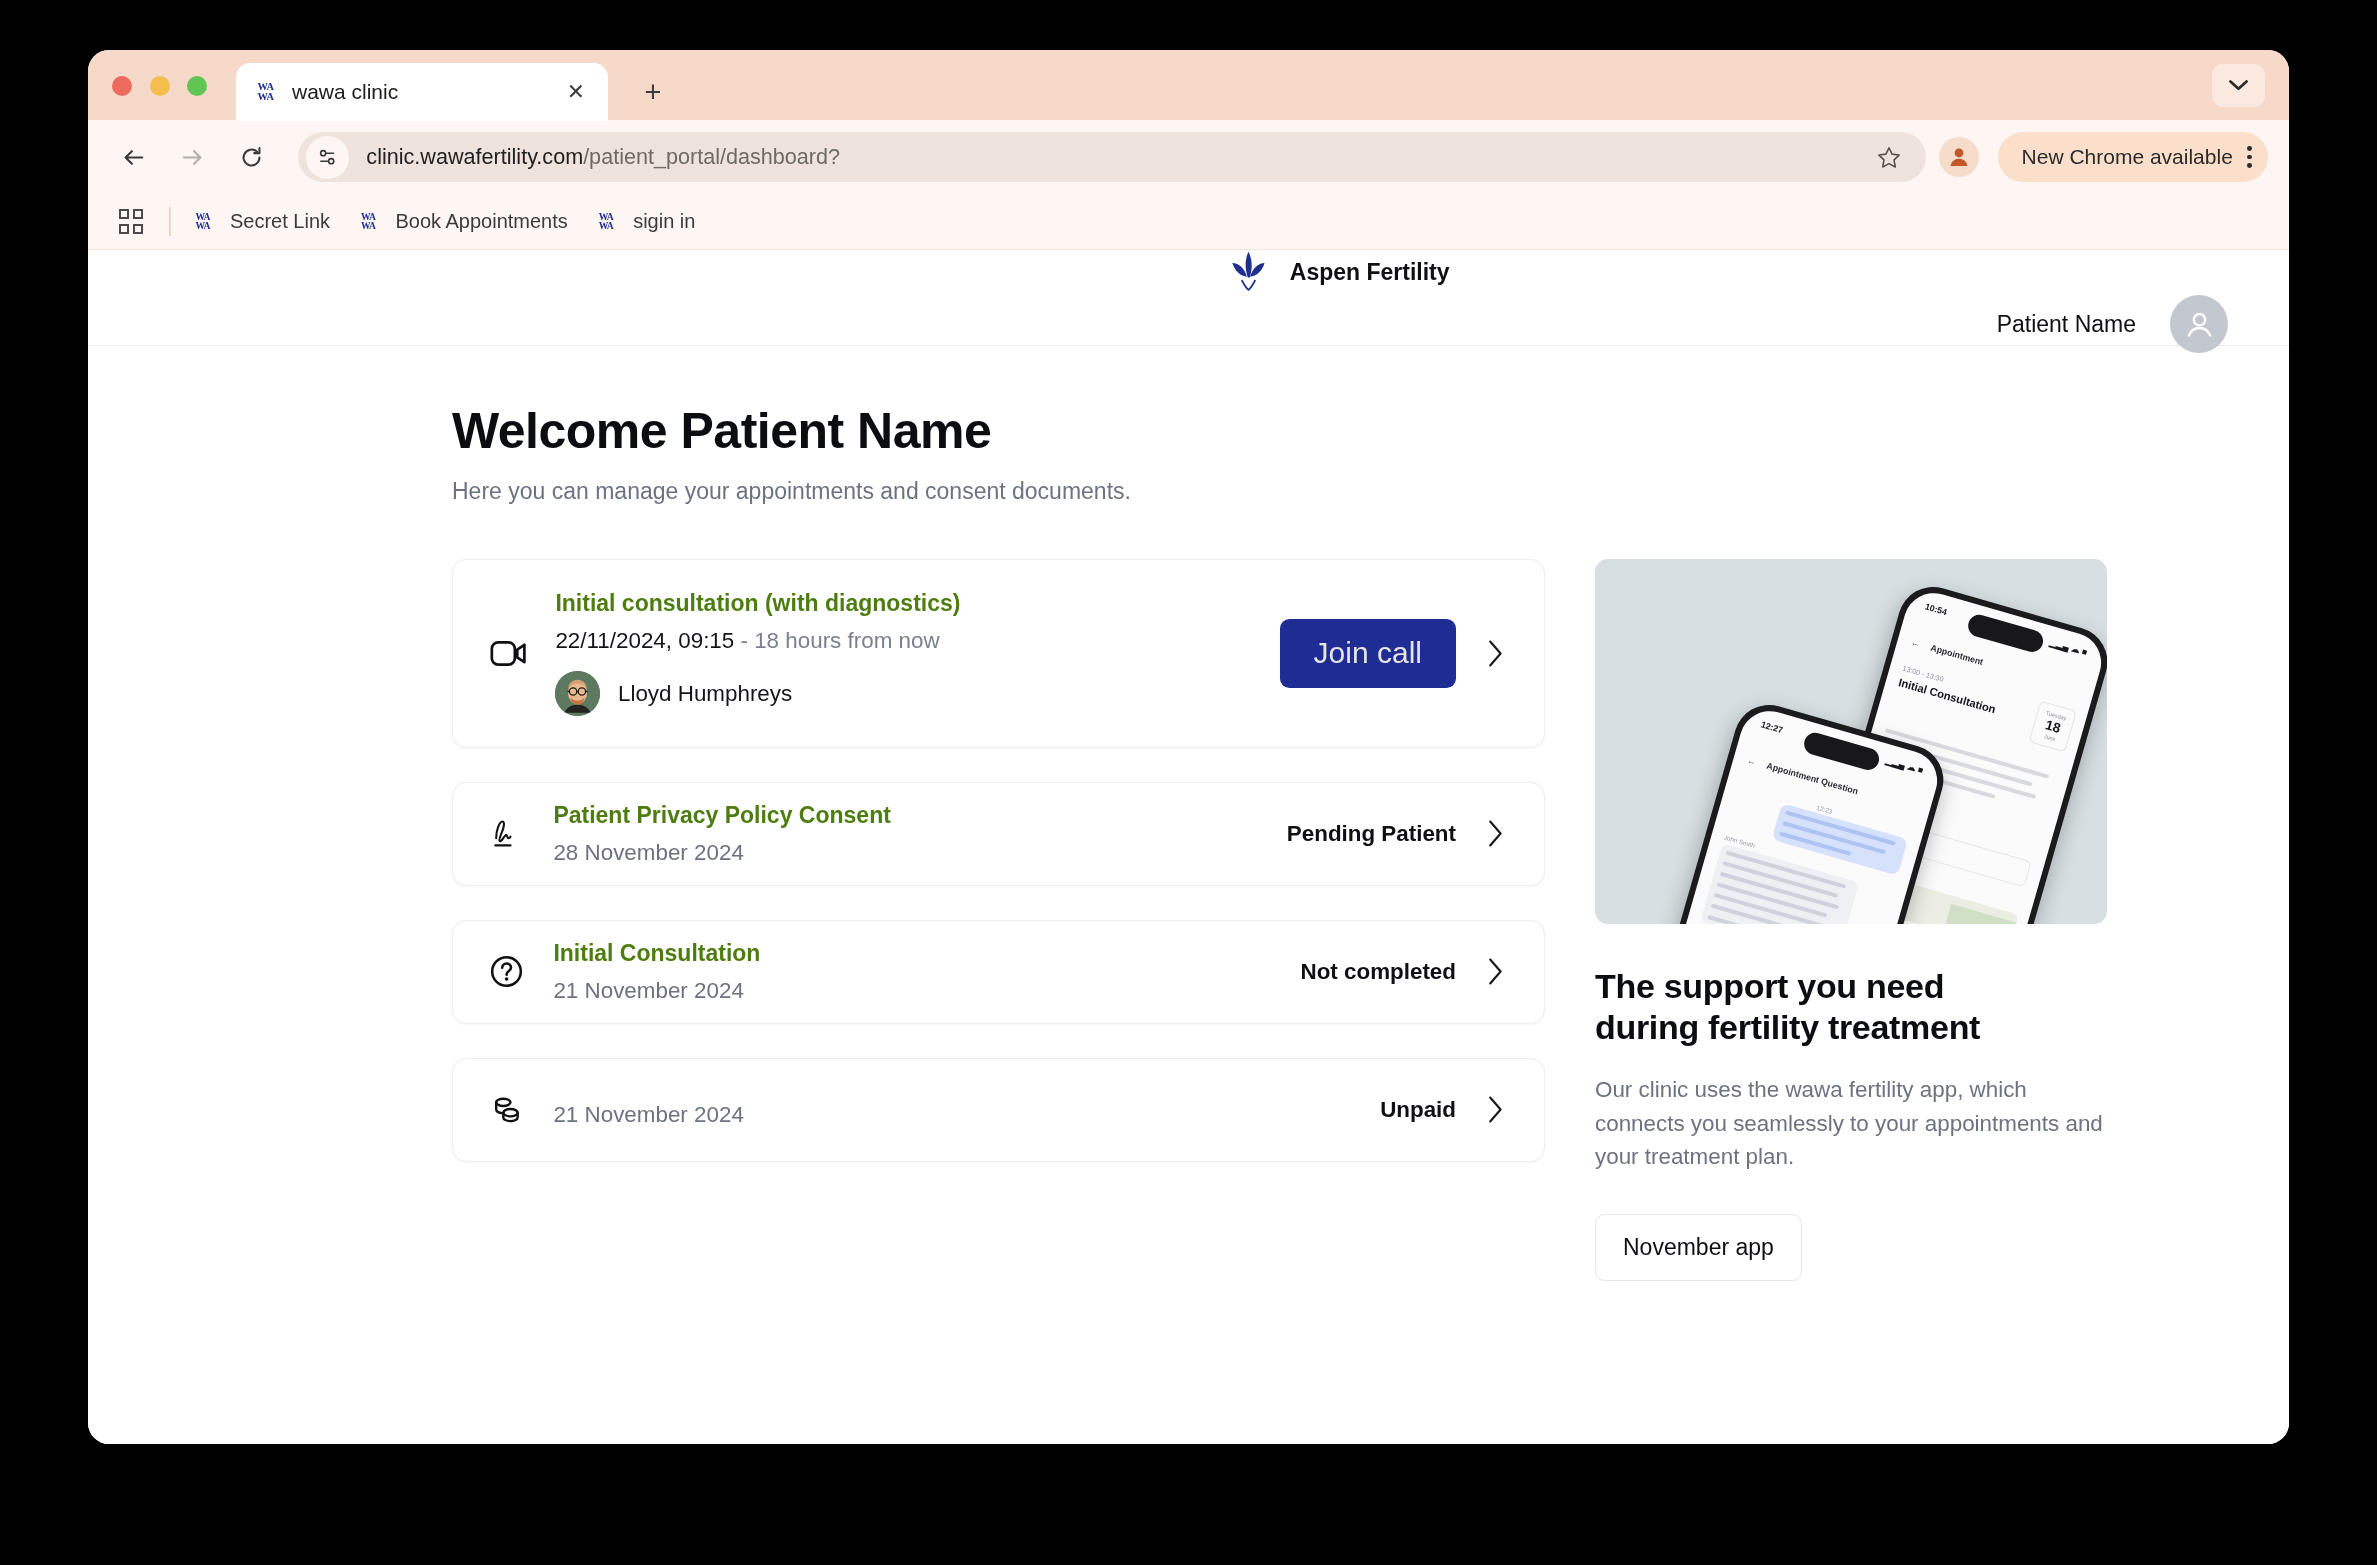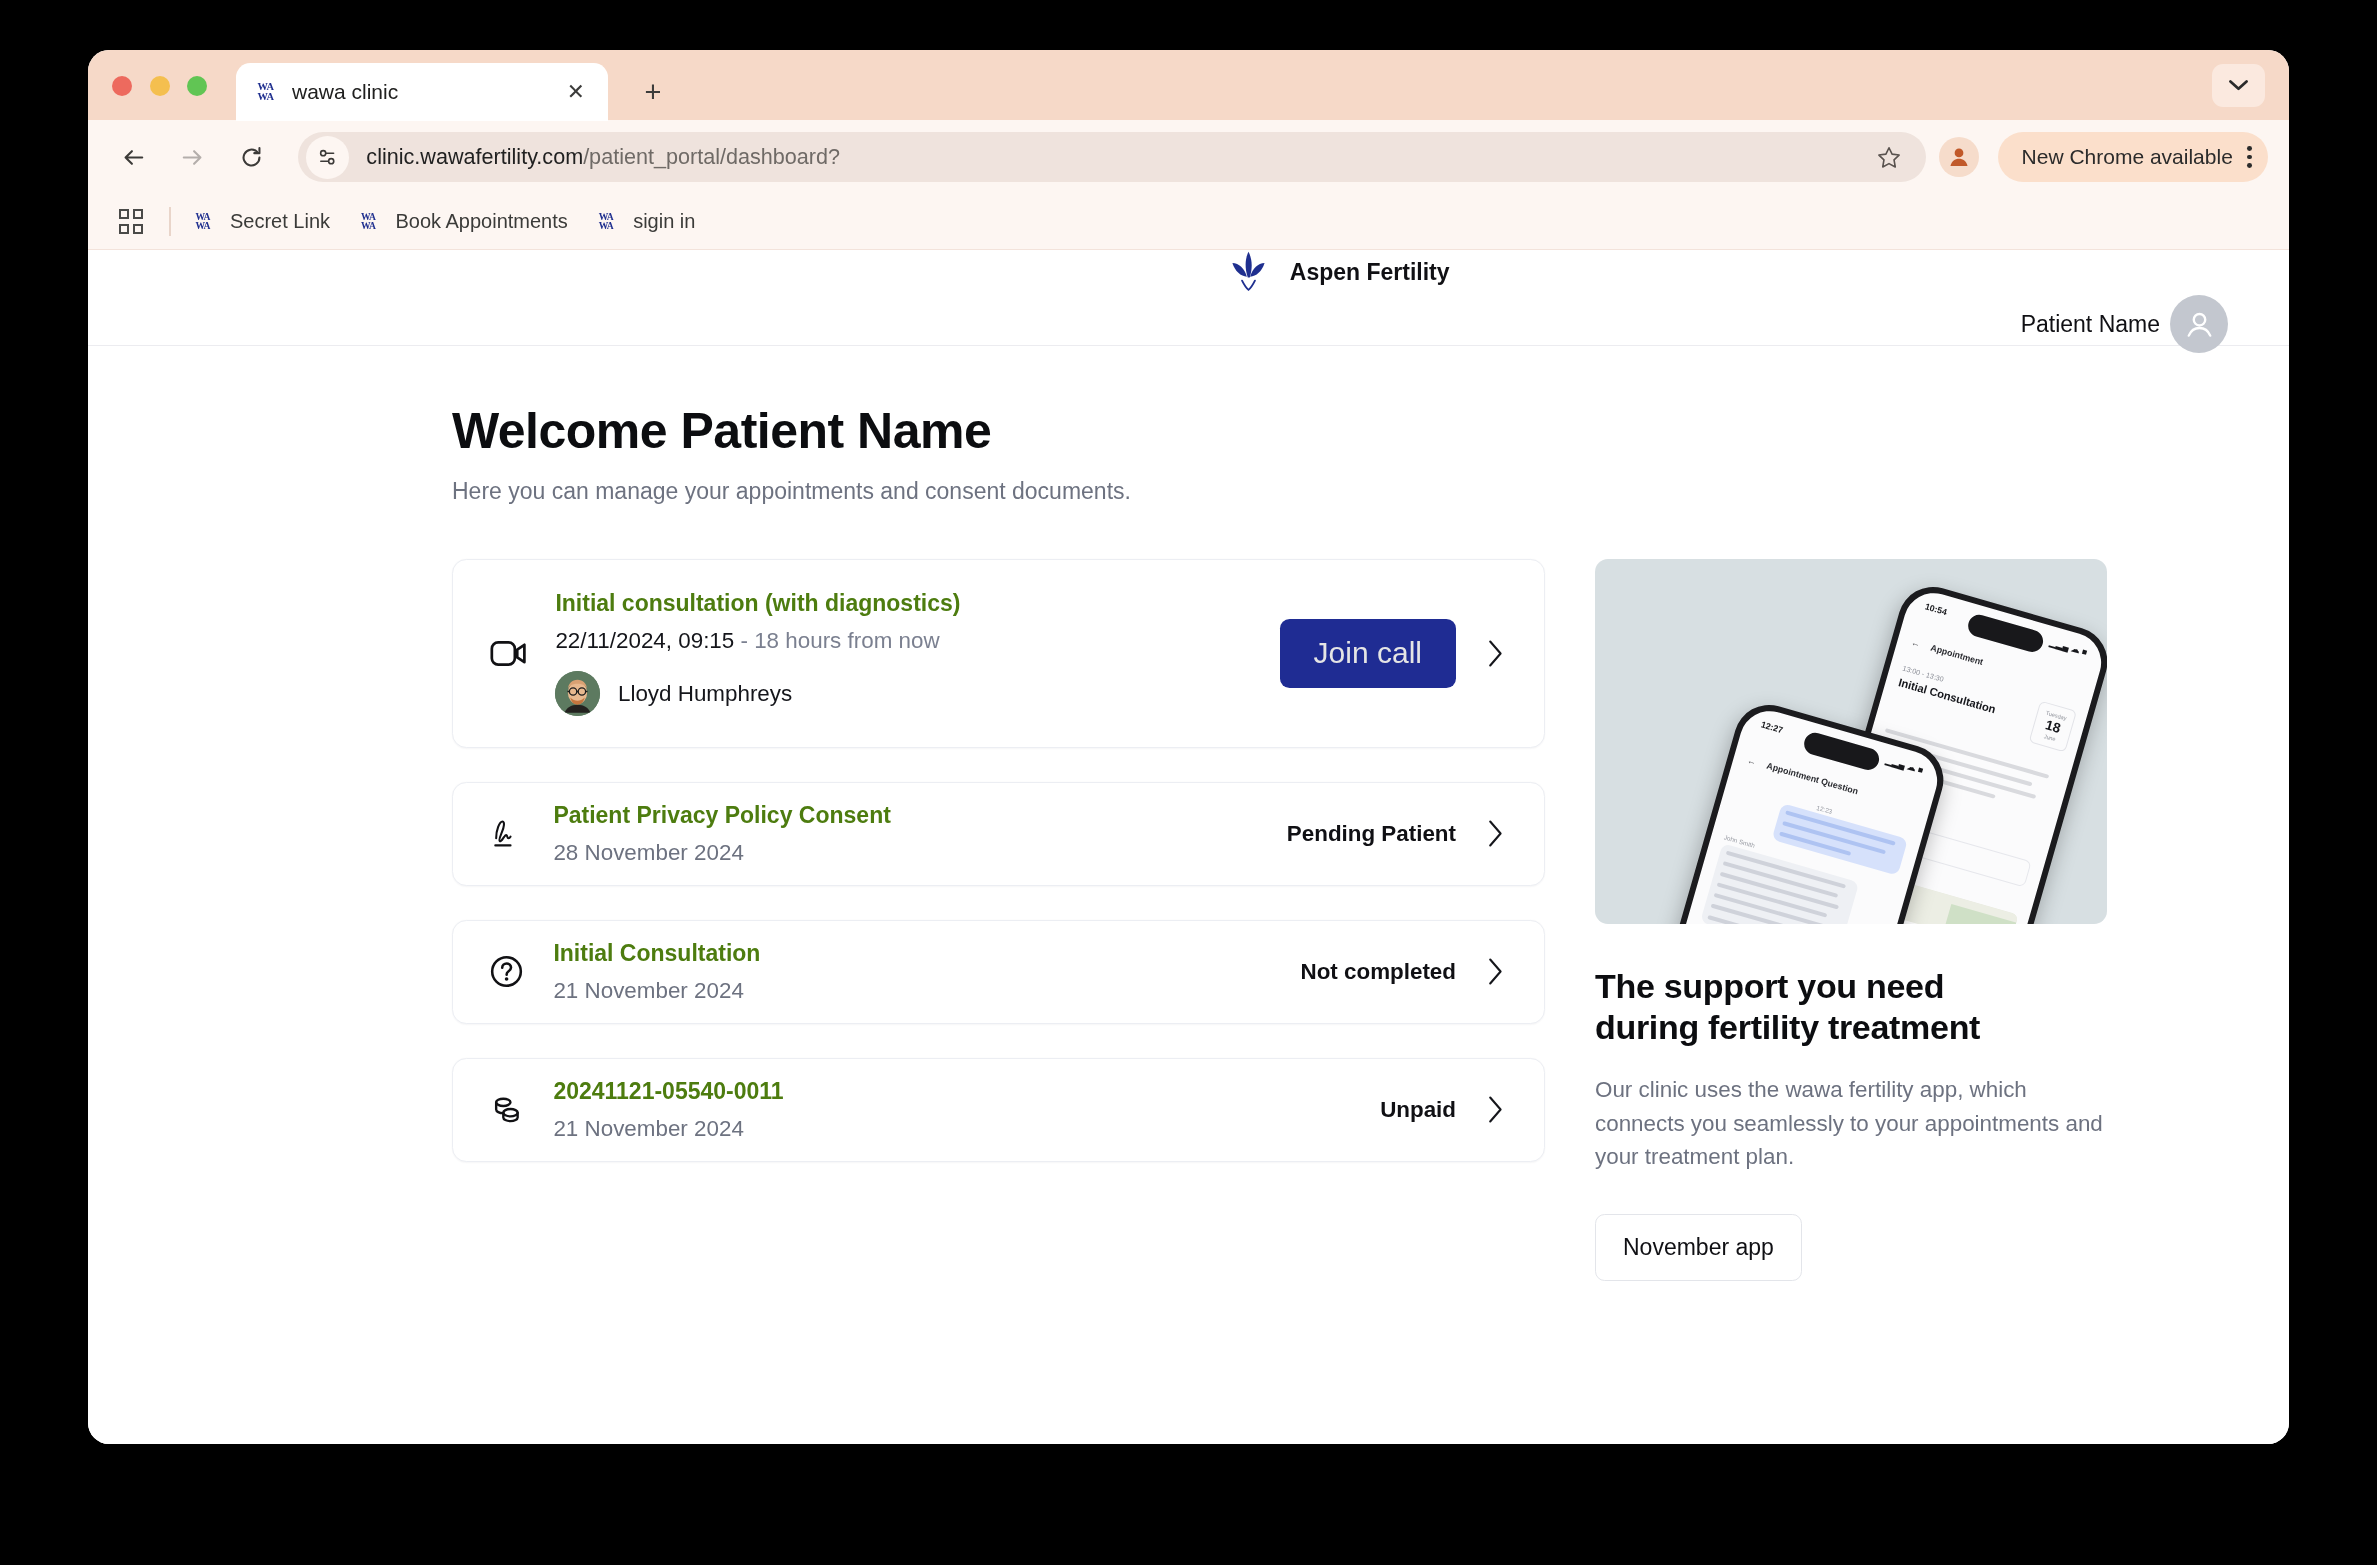--- a/index.html
+++ b/index.html
@@ -215,21 +215,21 @@
     display: flex; align-items: center;
     margin-left: 364px;
   }
   #brand-name {
     margin-left: 22.4px;
     font-size: 23px; font-weight: 700; color: #101014;
     white-space: nowrap;
   }
   #header-right {
     margin-left: auto;
-    display: flex; align-items: center; gap: 10px;
+    display: flex; align-items: center; gap: 34px;
   }
   #header-patient-name {
     font-size: 23px; color: #101014;
     white-space: nowrap;
   }
   #header-avatar {
     width: 58px; height: 58px;
     border-radius: 50%;
     background: #c3c7cf;
     display: flex; align-items: center; justify-content: center;
@@ -643,21 +643,20 @@
           <div class="card card-compact">
             <span class="card-icon">
               <svg width="35" height="35" viewBox="0 0 44 44" fill="none" aria-hidden="true">
                 <ellipse cx="18" cy="13" rx="9" ry="4.6" stroke="#111114" stroke-width="3" fill="none"></ellipse>
                 <path d="M9 13 v9 c0 2.5 4 4.6 9 4.6" stroke="#111114" stroke-width="3" fill="none" stroke-linecap="round"></path>
                 <ellipse cx="27" cy="26" rx="9" ry="4.6" stroke="#111114" stroke-width="3" fill="none"></ellipse>
                 <path d="M18 26 v6 c0 2.5 4 4.6 9 4.6 s9-2.1 9-4.6 v-6" stroke="#111114" stroke-width="3" fill="none" stroke-linecap="round"></path>
               </svg>
             </span>
             <div class="card-body">
-              <div class="card-title">20241121-05540-0011</div>
               <div class="card-subtitle">21 November 2024</div>
             </div>
             <span class="card-status">Unpaid</span>
             <span class="card-chevron">
               <svg width="17.6" height="29" viewBox="0 0 22 36" fill="none" aria-hidden="true">
                 <path d="M4 3 L17 18 L4 33" stroke="#15161b" stroke-width="2.6" stroke-linecap="round" stroke-linejoin="round"></path>
               </svg>
             </span>
           </div>
 

